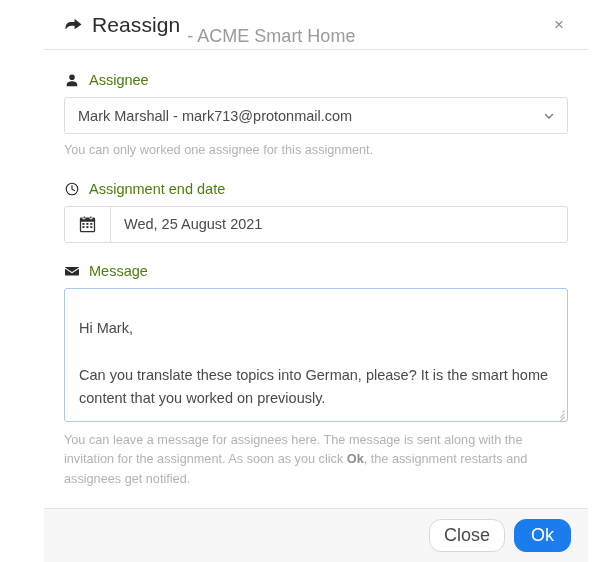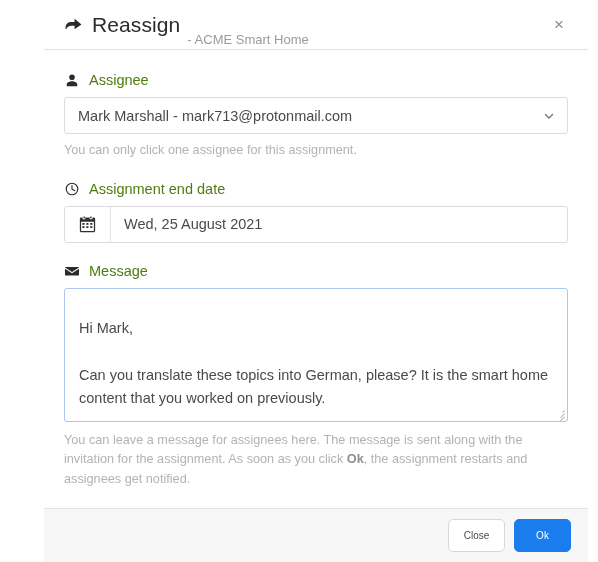--- a/index.html
+++ b/index.html
@@ -46,21 +46,21 @@
     color: #2b2b2b;
     flex: 0 0 auto;
   }
   .header-title {
     font-size: 21px;
     color: #2b2b2b;
     letter-spacing: 0.1px;
     white-space: nowrap;
   }
   .header-subtitle {
-    font-size: 13px;
+    font-size: 18px;
     color: #9b9b9b;
     margin-left: 7px;
     white-space: nowrap;
     align-self: flex-end;
     padding-bottom: 2px;
   }
   .header-spacer { flex: 1 1 auto; }
   .close-icon {
     width: 22px;
     height: 22px;
@@ -219,22 +219,22 @@
     border-top: 1px solid #e4e4e4;
     display: flex;
     align-items: center;
     justify-content: flex-end;
     padding: 0 17px;
     box-sizing: border-box;
   }
   .btn {
     height: 33px;
     min-width: 57px;
-    border-radius: 5px;
-    font-size: 10px;
+    border-radius: 12px;
+    font-size: 18px;
     font-family: "Liberation Sans", sans-serif;
     display: inline-flex;
     align-items: center;
     justify-content: center;
     cursor: pointer;
     padding: 0 14px;
     box-sizing: border-box;
     user-select: none;
   }
   .btn-secondary {
@@ -278,21 +278,21 @@
         <span>Assignee</span>
       </div>
       <div class="select-box">
         <span class="select-value">Mark Marshall - mark713@protonmail.com</span>
         <span class="select-chevron">
           <svg width="12" height="12" viewBox="0 0 12 12" fill="none" stroke="currentColor" stroke-width="1.4" stroke-linecap="round" stroke-linejoin="round">
             <polyline points="2.5,4.5 6,8 9.5,4.5"></polyline>
           </svg>
         </span>
       </div>
-      <div class="helper-text">You can only click one assignee for this assignment.</div>
+      <div class="helper-text">You can only worked one assignee for this assignment.</div>
     </div>
 
     <div class="field-group">
       <div class="field-label">
         <span class="label-icon">
           <svg width="14" height="14" viewBox="0 0 16 16" fill="none" stroke="currentColor" stroke-width="1.3">
             <circle cx="8" cy="8" r="6.6"></circle>
             <polyline points="8,4.2 8,8.2 10.9,9.8" stroke-linecap="round" stroke-linejoin="round"></polyline>
           </svg>
         </span>

